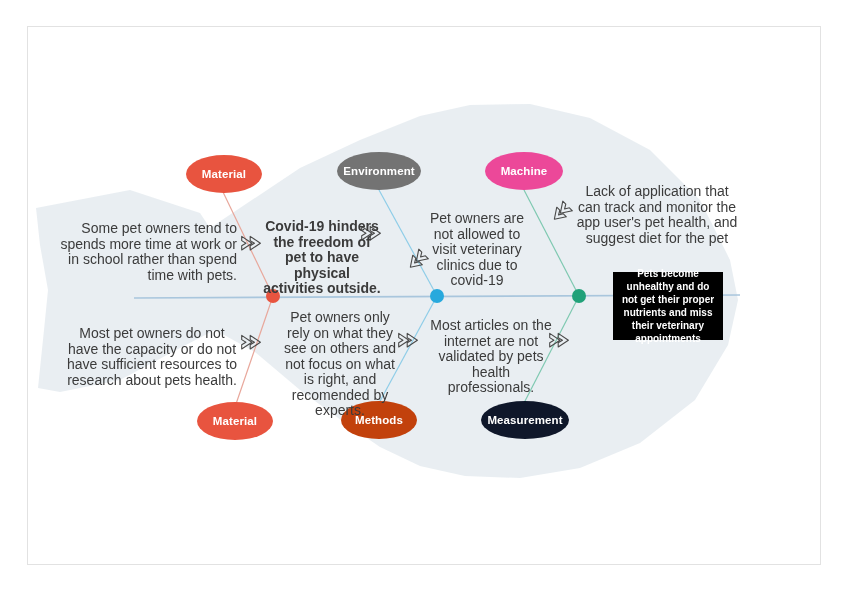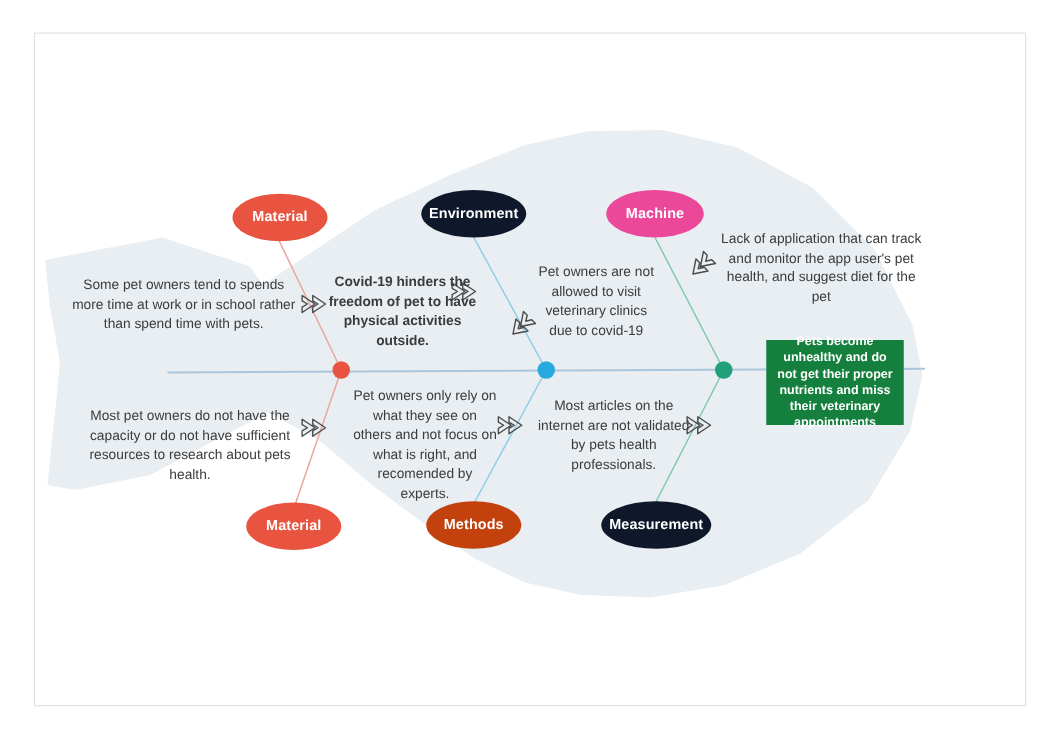--- a/index.html
+++ b/index.html
@@ -40,29 +40,29 @@
     color: #ffffff;
     font-size: 11.5px;
     font-weight: bold;
     letter-spacing: 0.1px;
     text-align: center;
     box-sizing: border-box;
     cursor: pointer;
   }
   .cause-text {
     position: absolute;
-    font-size: 11px;
+    font-size: 14px;
     line-height: 15.5px;
     color: #3b3b3b;
     text-align: center;
     box-sizing: border-box;
   }
   .effect-box {
     position: absolute;
-    background: #15803d;
+    background: #000000;
     color: #ffffff;
     font-size: 10px;
     font-weight: bold;
     line-height: 13px;
     text-align: center;
     display: flex;
     align-items: center;
     justify-content: center;
     padding: 6px 7px;
     box-sizing: border-box;
@@ -151,41 +151,41 @@
   </g>
   <g transform="translate(548,330) scale(0.85)">
     <path d="M 2 4 L 14 12 L 2 20 L 2 15 L 7 12 L 2 9 Z M 12 4 L 24 12 L 12 20 L 12 15 L 17 12 L 12 9 Z" fill="none" stroke="#4a4a4a" stroke-width="1.3" stroke-linejoin="round"></path>
   </g>
 </svg>
 
 <div class="node-bubble" style="left:186px; top:155px; width:76px; height:38px; background:#e8543f;">
   <span>Material</span>
 </div>
 
-<div class="node-bubble" style="left:337px; top:152px; width:84px; height:38px; background:#0f172a;">
+<div class="node-bubble" style="left:337px; top:152px; width:84px; height:38px; background:#737373;">
   <span>Environment</span>
 </div>
 
 <div class="node-bubble" style="left:485px; top:152px; width:78px; height:38px; background:#ec4899;">
   <span>Machine</span>
 </div>
 
 <div class="node-bubble" style="left:197px; top:402px; width:76px; height:38px; background:#e8543f;">
   <span>Material</span>
 </div>
 
 <div class="node-bubble" style="left:341px; top:401px; width:76px; height:38px; background:#c2410c;">
   <span>Methods</span>
 </div>
 
 <div class="node-bubble" style="left:481px; top:401px; width:88px; height:38px; background:#0f172a;">
   <span>Measurement</span>
 </div>
 
-<div class="cause-text" style="left:57px; top:221px; width:180px;">Some pet owners tend to spends more time at work or in school rather than spend time with pets.</div>
+<div class="cause-text" style="left:57px; top:221px; width:180px;text-align:right;">Some pet owners tend to spends more time at work or in school rather than spend time with pets.</div>
 
 <div class="cause-text" style="left:263px; top:219px; width:118px;font-weight:bold;">Covid-19 hinders the freedom of pet to have physical activities outside.</div>
 
 <div class="cause-text" style="left:427px; top:211px; width:100px;">Pet owners are not allowed to visit veterinary clinics due to covid-19</div>
 
 <div class="cause-text" style="left:573px; top:184px; width:168px;">Lack of application that can track and monitor the app user's pet health, and suggest diet for the pet</div>
 
 <div class="cause-text" style="left:66px; top:326px; width:172px;">Most pet owners do not have the capacity or do not have sufficient resources to research about pets health.</div>
 
 <div class="cause-text" style="left:282px; top:310px; width:116px;">Pet owners only rely on what they see on others and not focus on what is right, and recomended by experts.</div>

